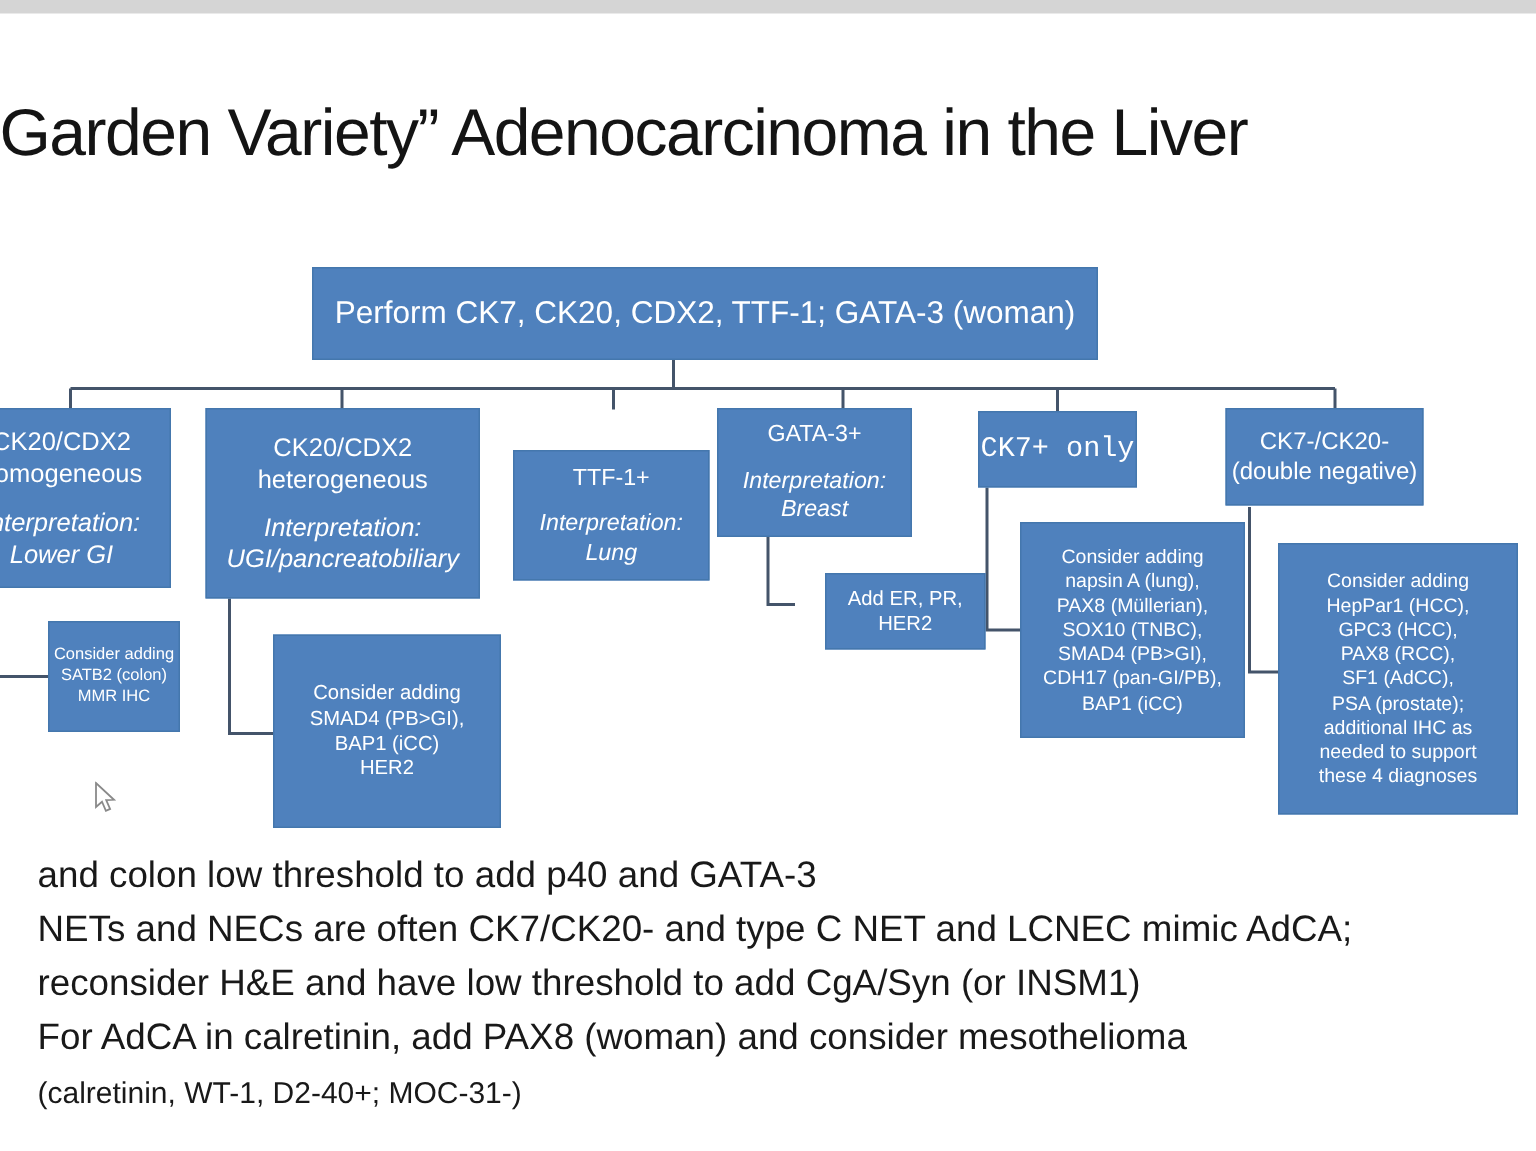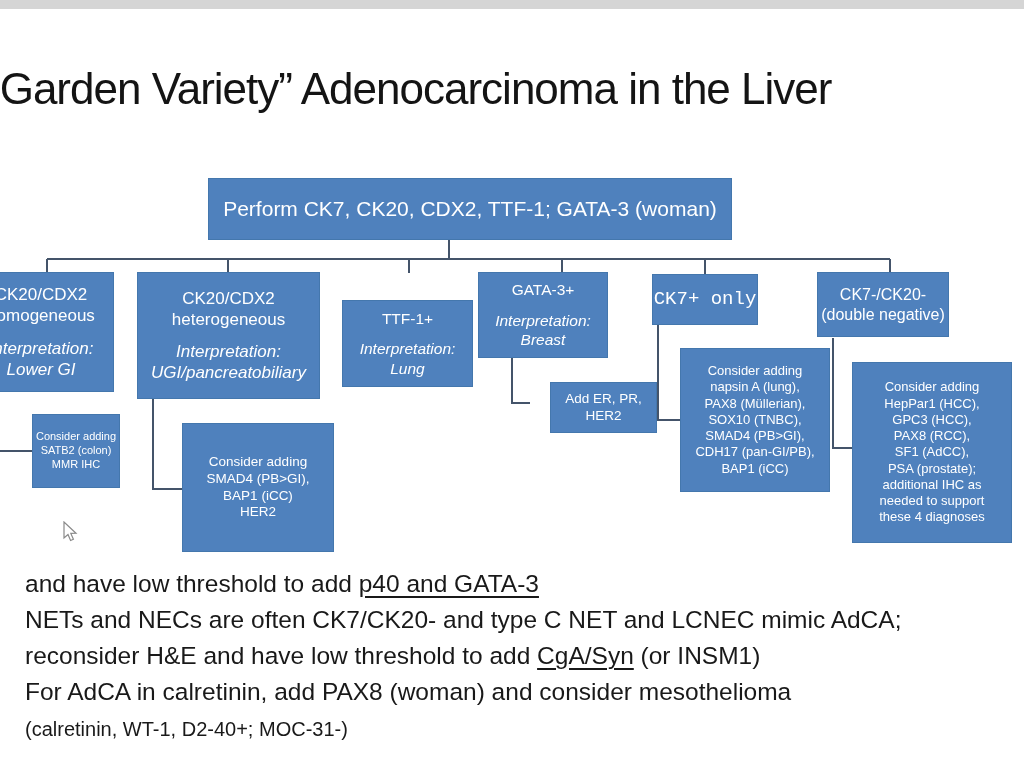--- a/index.html
+++ b/index.html
@@ -18,21 +18,21 @@
     position:absolute; background:var(--box-fill,#4f81bd);
     border:1px solid var(--box-border,#4477ad);
     color:var(--box-text,#ffffff);
     display:flex; flex-direction:column; align-items:center; justify-content:center;
     text-align:center; white-space:pre-line; line-height:1.25; box-sizing:border-box;
   }
   .box .sub{margin-top:11px;font-style:italic;}
   .notes{position:absolute; left:25px; top:566px; color:#191919;}
   .notes p{margin:0; font-size:24.5px; line-height:36px; white-space:nowrap;}
   .notes p.small{font-size:20px; line-height:26px; margin-top:6px;}
-  .u{text-decoration:underline; text-decoration-thickness:2px; text-underline-offset:4px;}
+  .u{text-decoration-thickness:2px; text-underline-offset:4px;}
   .cursor{position:absolute; left:63px; top:521px;}
 </style>
 </head>
 <body>
 
 <div class="slide">
 
   <div class="topbar" style="background: rgb(213, 213, 213);"></div>
 
   <h1 class="title">“Garden Variety” Adenocarcinoma in the Liver</h1>
@@ -119,21 +119,21 @@
 GPC3 (HCC),
 PAX8 (RCC),
 SF1 (AdCC),
 PSA (prostate);
 additional IHC as
 needed to support
 these 4 diagnoses</div>
   </div>
 
   <div class="notes">
-    <p><span>and have low threshold to add </span><span class="u">p40 and GATA-3</span></p>
+    <p><span>and colon low threshold to add </span><span class="u">p40 and GATA-3</span></p>
     <p><span>NETs and NECs are often CK7/CK20- and type C NET and LCNEC mimic AdCA;</span></p>
     <p><span>reconsider H&amp;E and have low threshold to add </span><span class="u">CgA/Syn</span><span> (or INSM1)</span></p>
     <p><span>For AdCA in calretinin, add PAX8 (woman) and consider mesothelioma</span></p>
     <p class="small"><span>(calretinin, WT-1, D2-40+; MOC-31-)</span></p>
   </div>
 
   <svg class="cursor" width="16" height="22" viewBox="0 0 16 22" aria-hidden="true">
     <path d="M1,1 L1,17 L5,13.5 L7.6,19.5 L10.4,18.3 L7.8,12.4 L13,12.2 Z" fill="#ffffff" stroke="#8a8a8a" stroke-width="1.2"></path>
   </svg>
 

